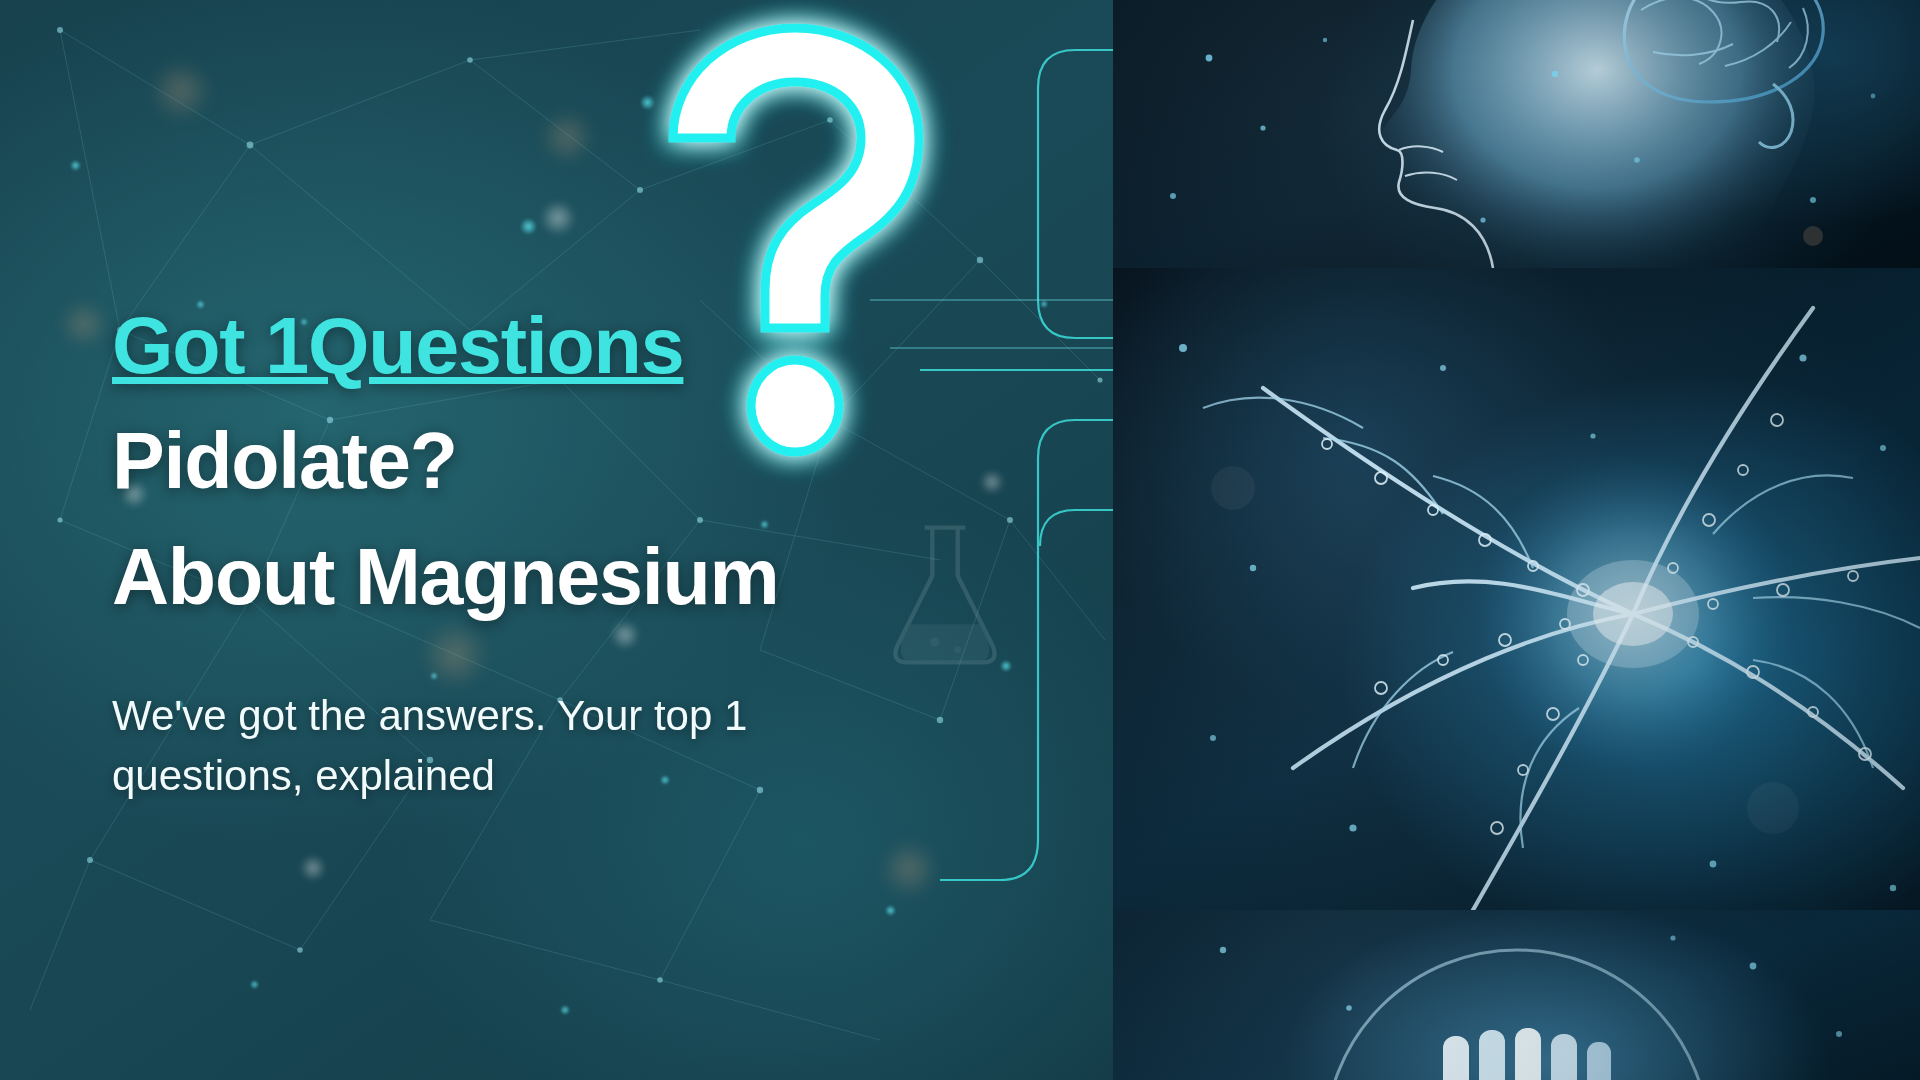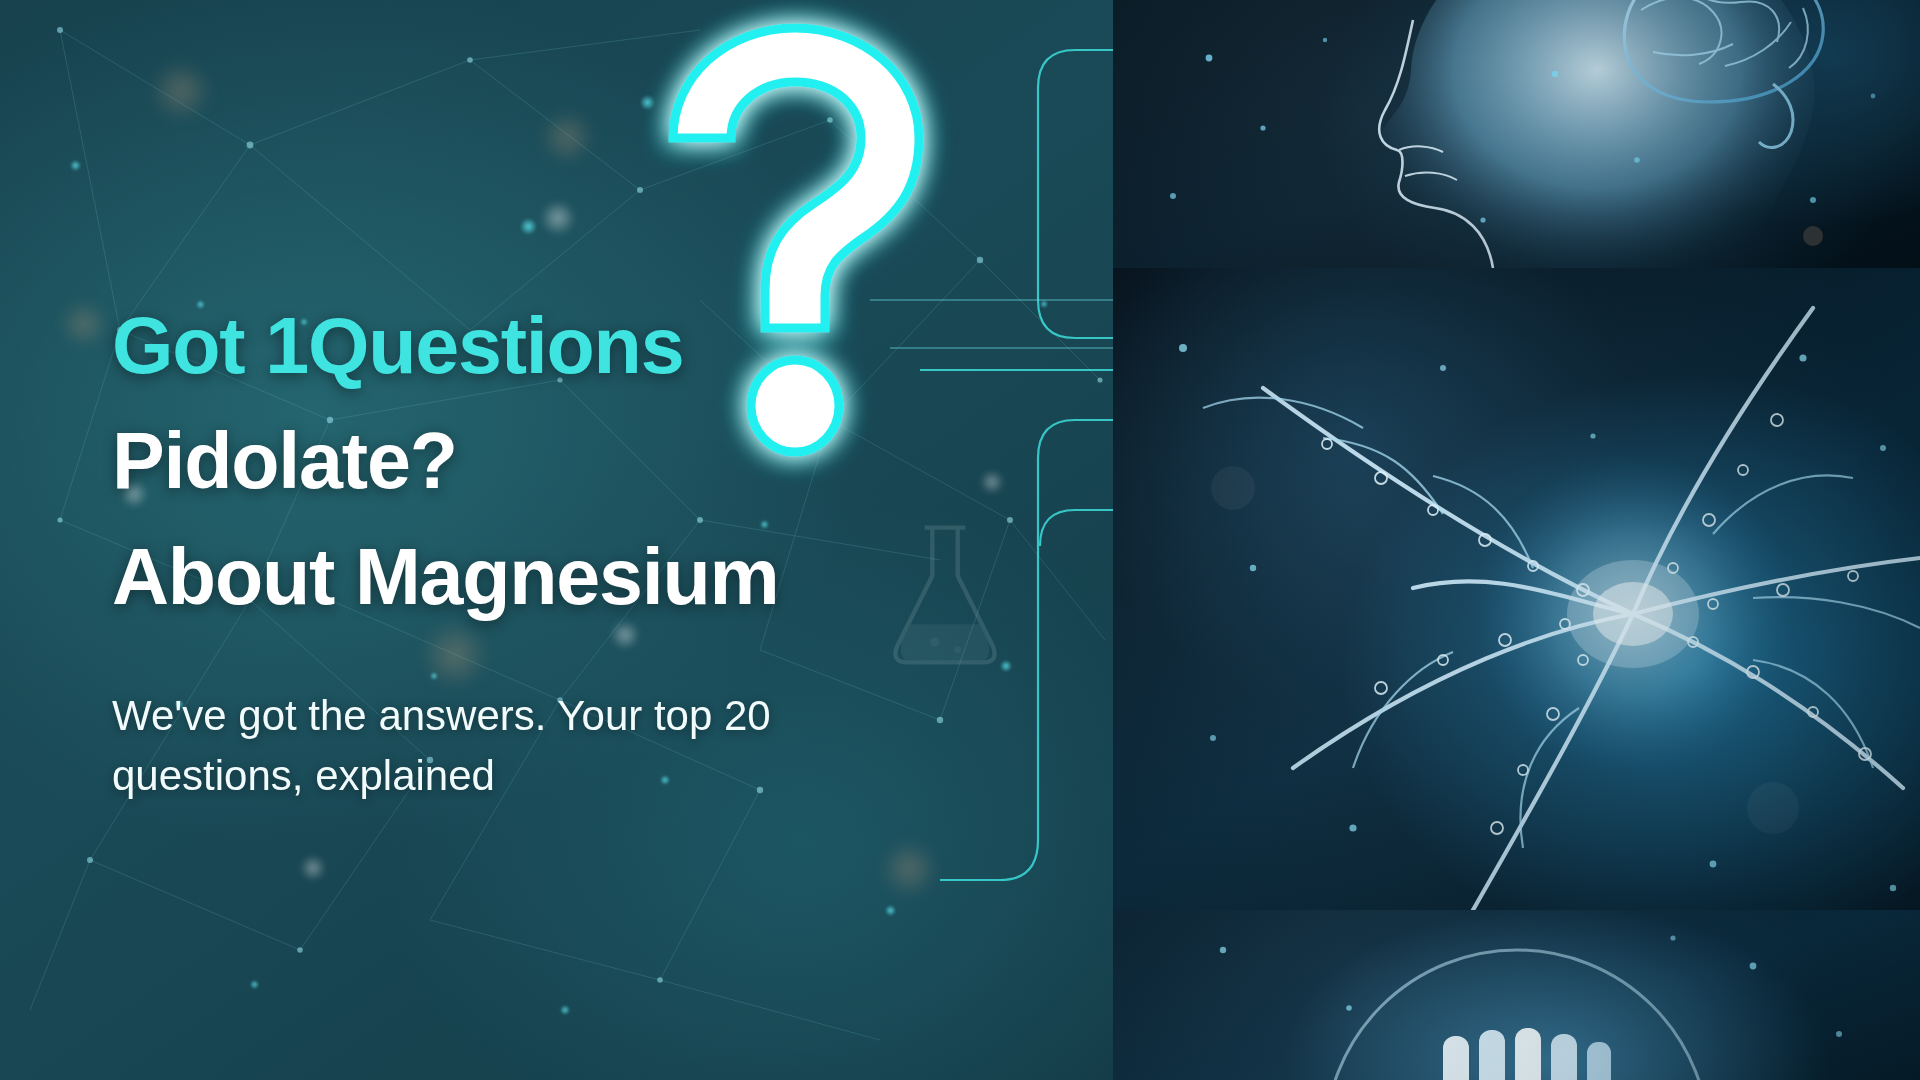--- a/index.html
+++ b/index.html
@@ -68,21 +68,21 @@
   .headline {
     font-weight:700;
     font-size:79px;
     line-height:1.46;
     letter-spacing:-1.2px;
     color:#ffffff;
     text-shadow:0 3px 14px rgba(0,0,0,.42);
     white-space:nowrap;
   }
   .headline .line { display:block; }
-  .headline .accent { color:#3fe3e0; }
+  .headline .accent { color:#3fe3e0;text-decoration:underline; }
   .subtitle {
     margin-top:52px;
     font-size:42px;
     line-height:1.44;
     font-weight:400;
     color:#f2fbfc;
     text-shadow:0 2px 10px rgba(0,0,0,.40);
     max-width:800px;
   }
 
@@ -260,21 +260,21 @@
         </g>
       </svg>
     </div>
 
     <div class="text-block">
       <h1 class="headline">
         <span class="line accent">Got 1Questions</span>
         <span class="line">Pidolate?</span>
         <span class="line">About Magnesium</span>
       </h1>
-      <p class="subtitle">We've got the answers. Your top 20 questions, explained</p>
+      <p class="subtitle">We've got the answers. Your top 1 questions, explained</p>
     </div>
   </div>
 
   <div class="right-col">
 
     <div class="img-cell cell-head">
       <div class="head-bg"></div>
       <svg class="cell-svg" viewBox="0 0 807 268" preserveAspectRatio="xMidYMid slice">
         <defs>
           <radialGradient id="skinG" cx="50%" cy="45%" r="60%">

